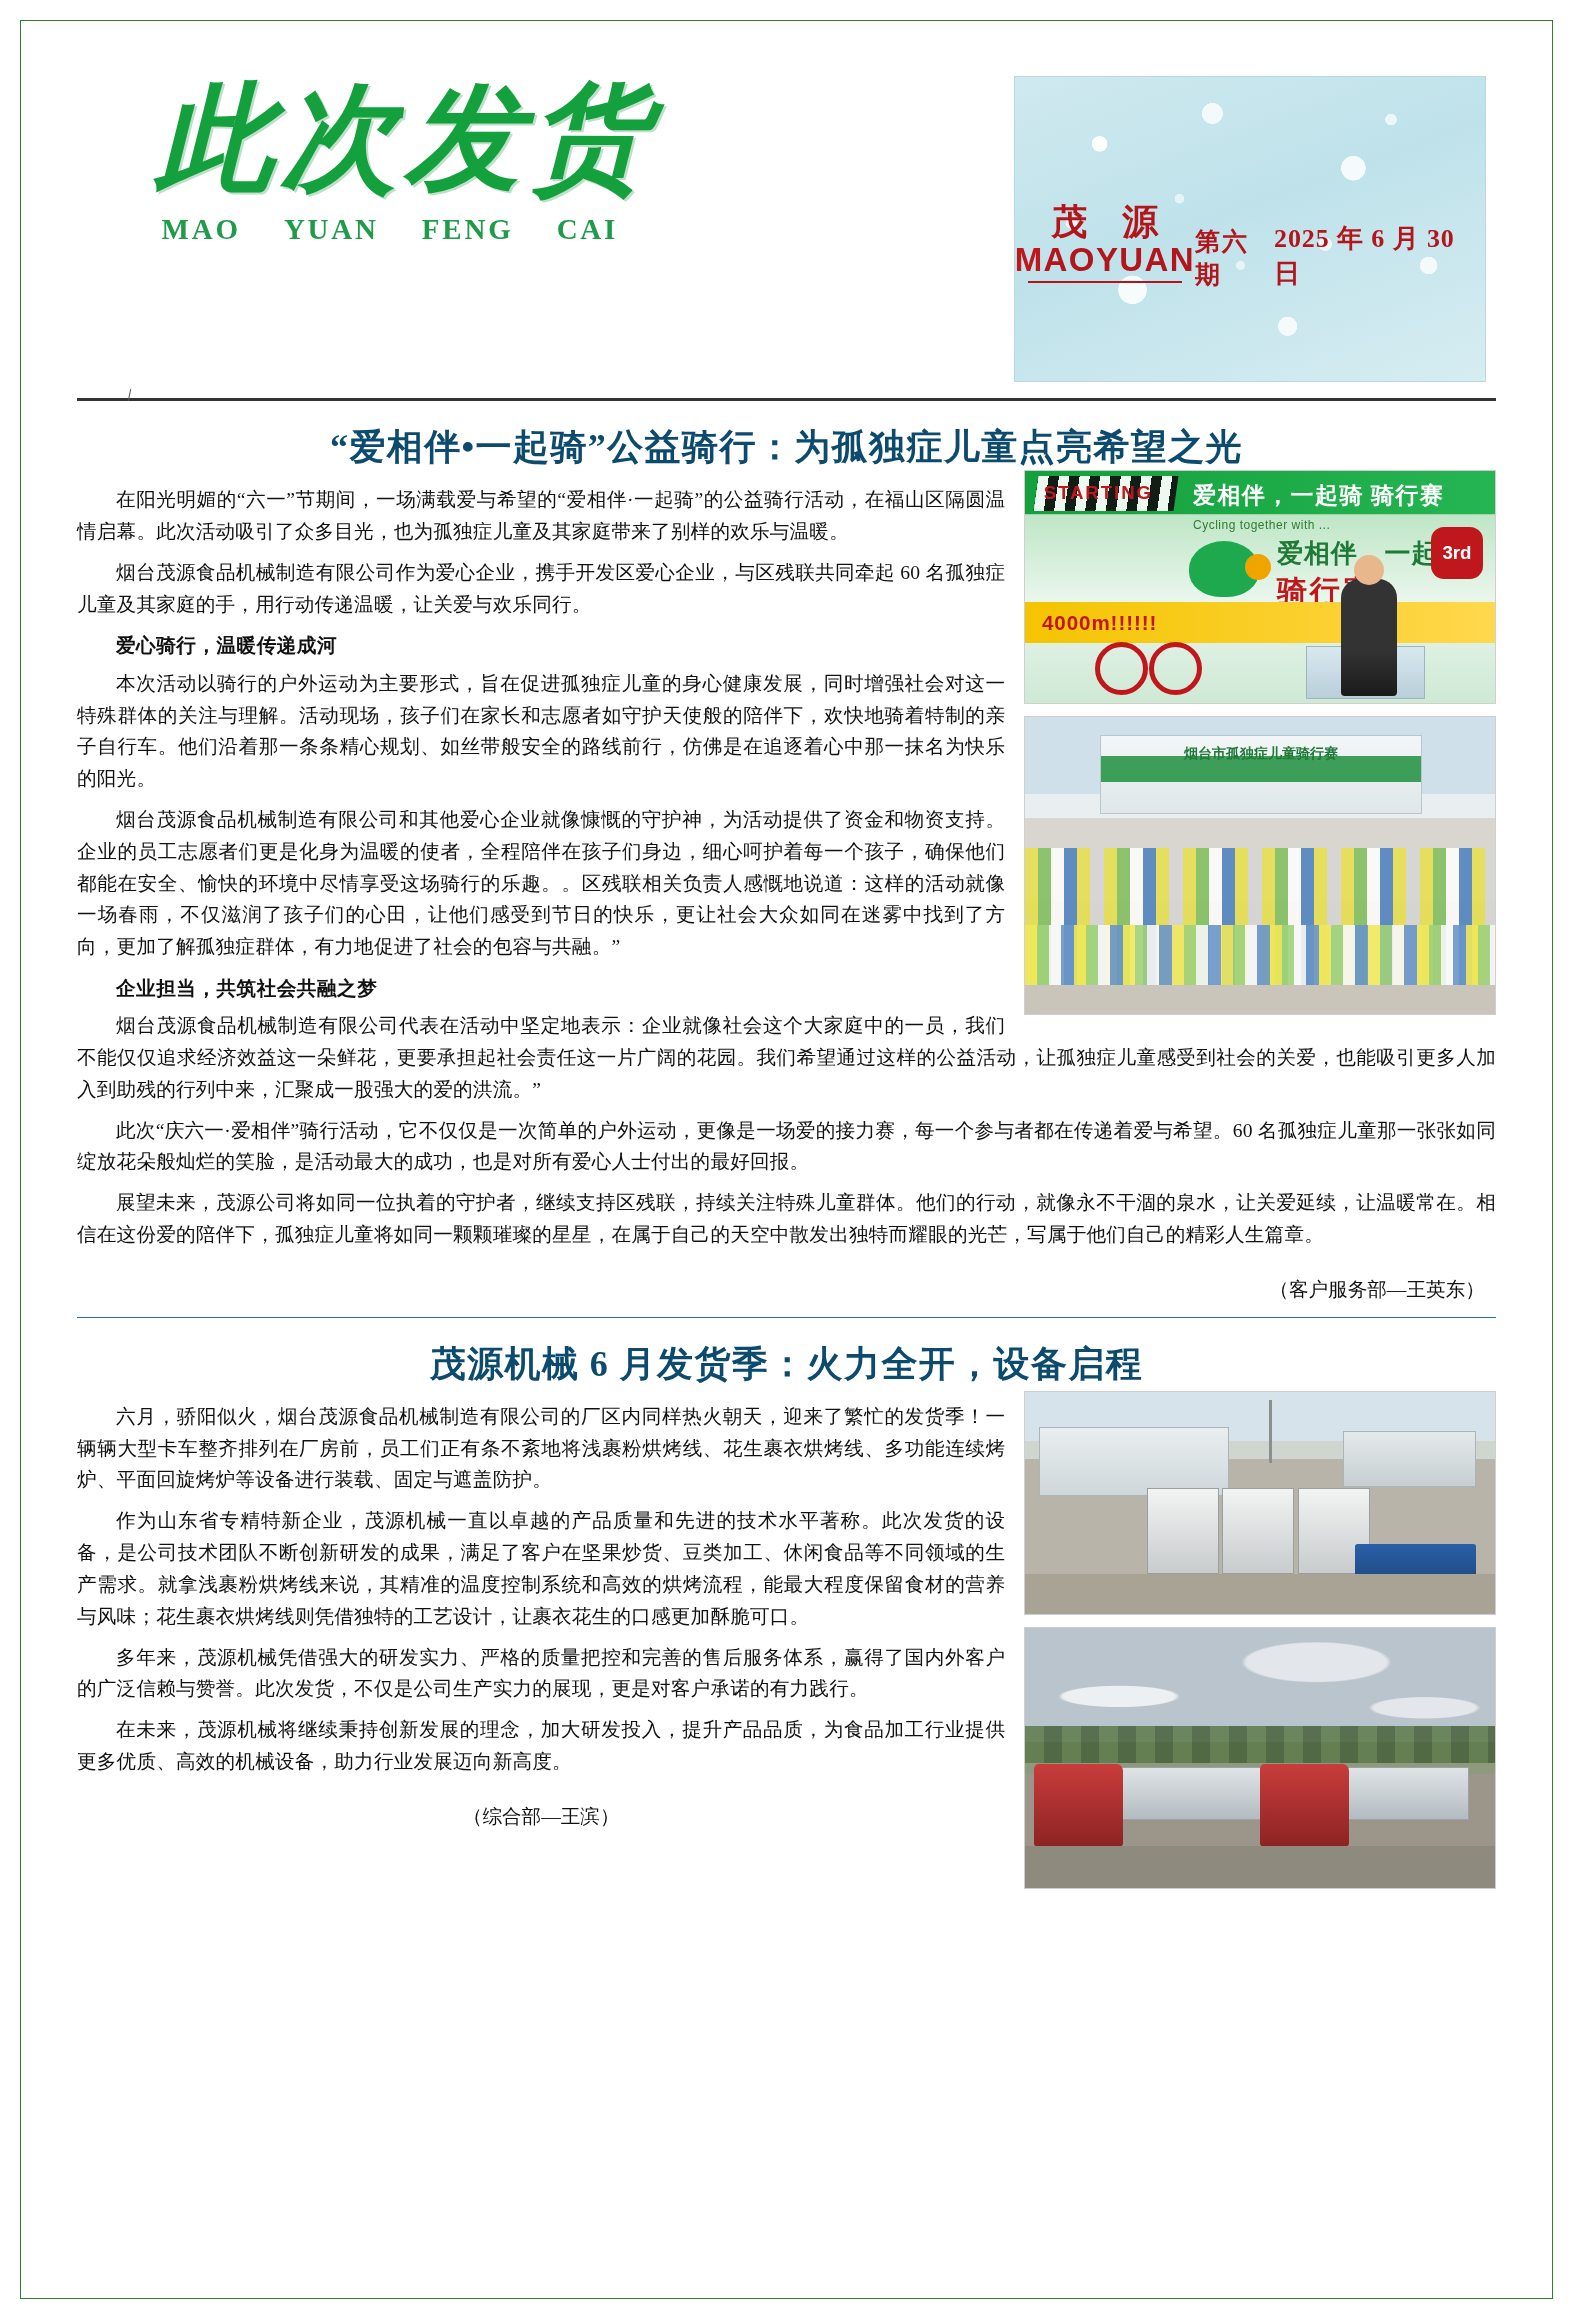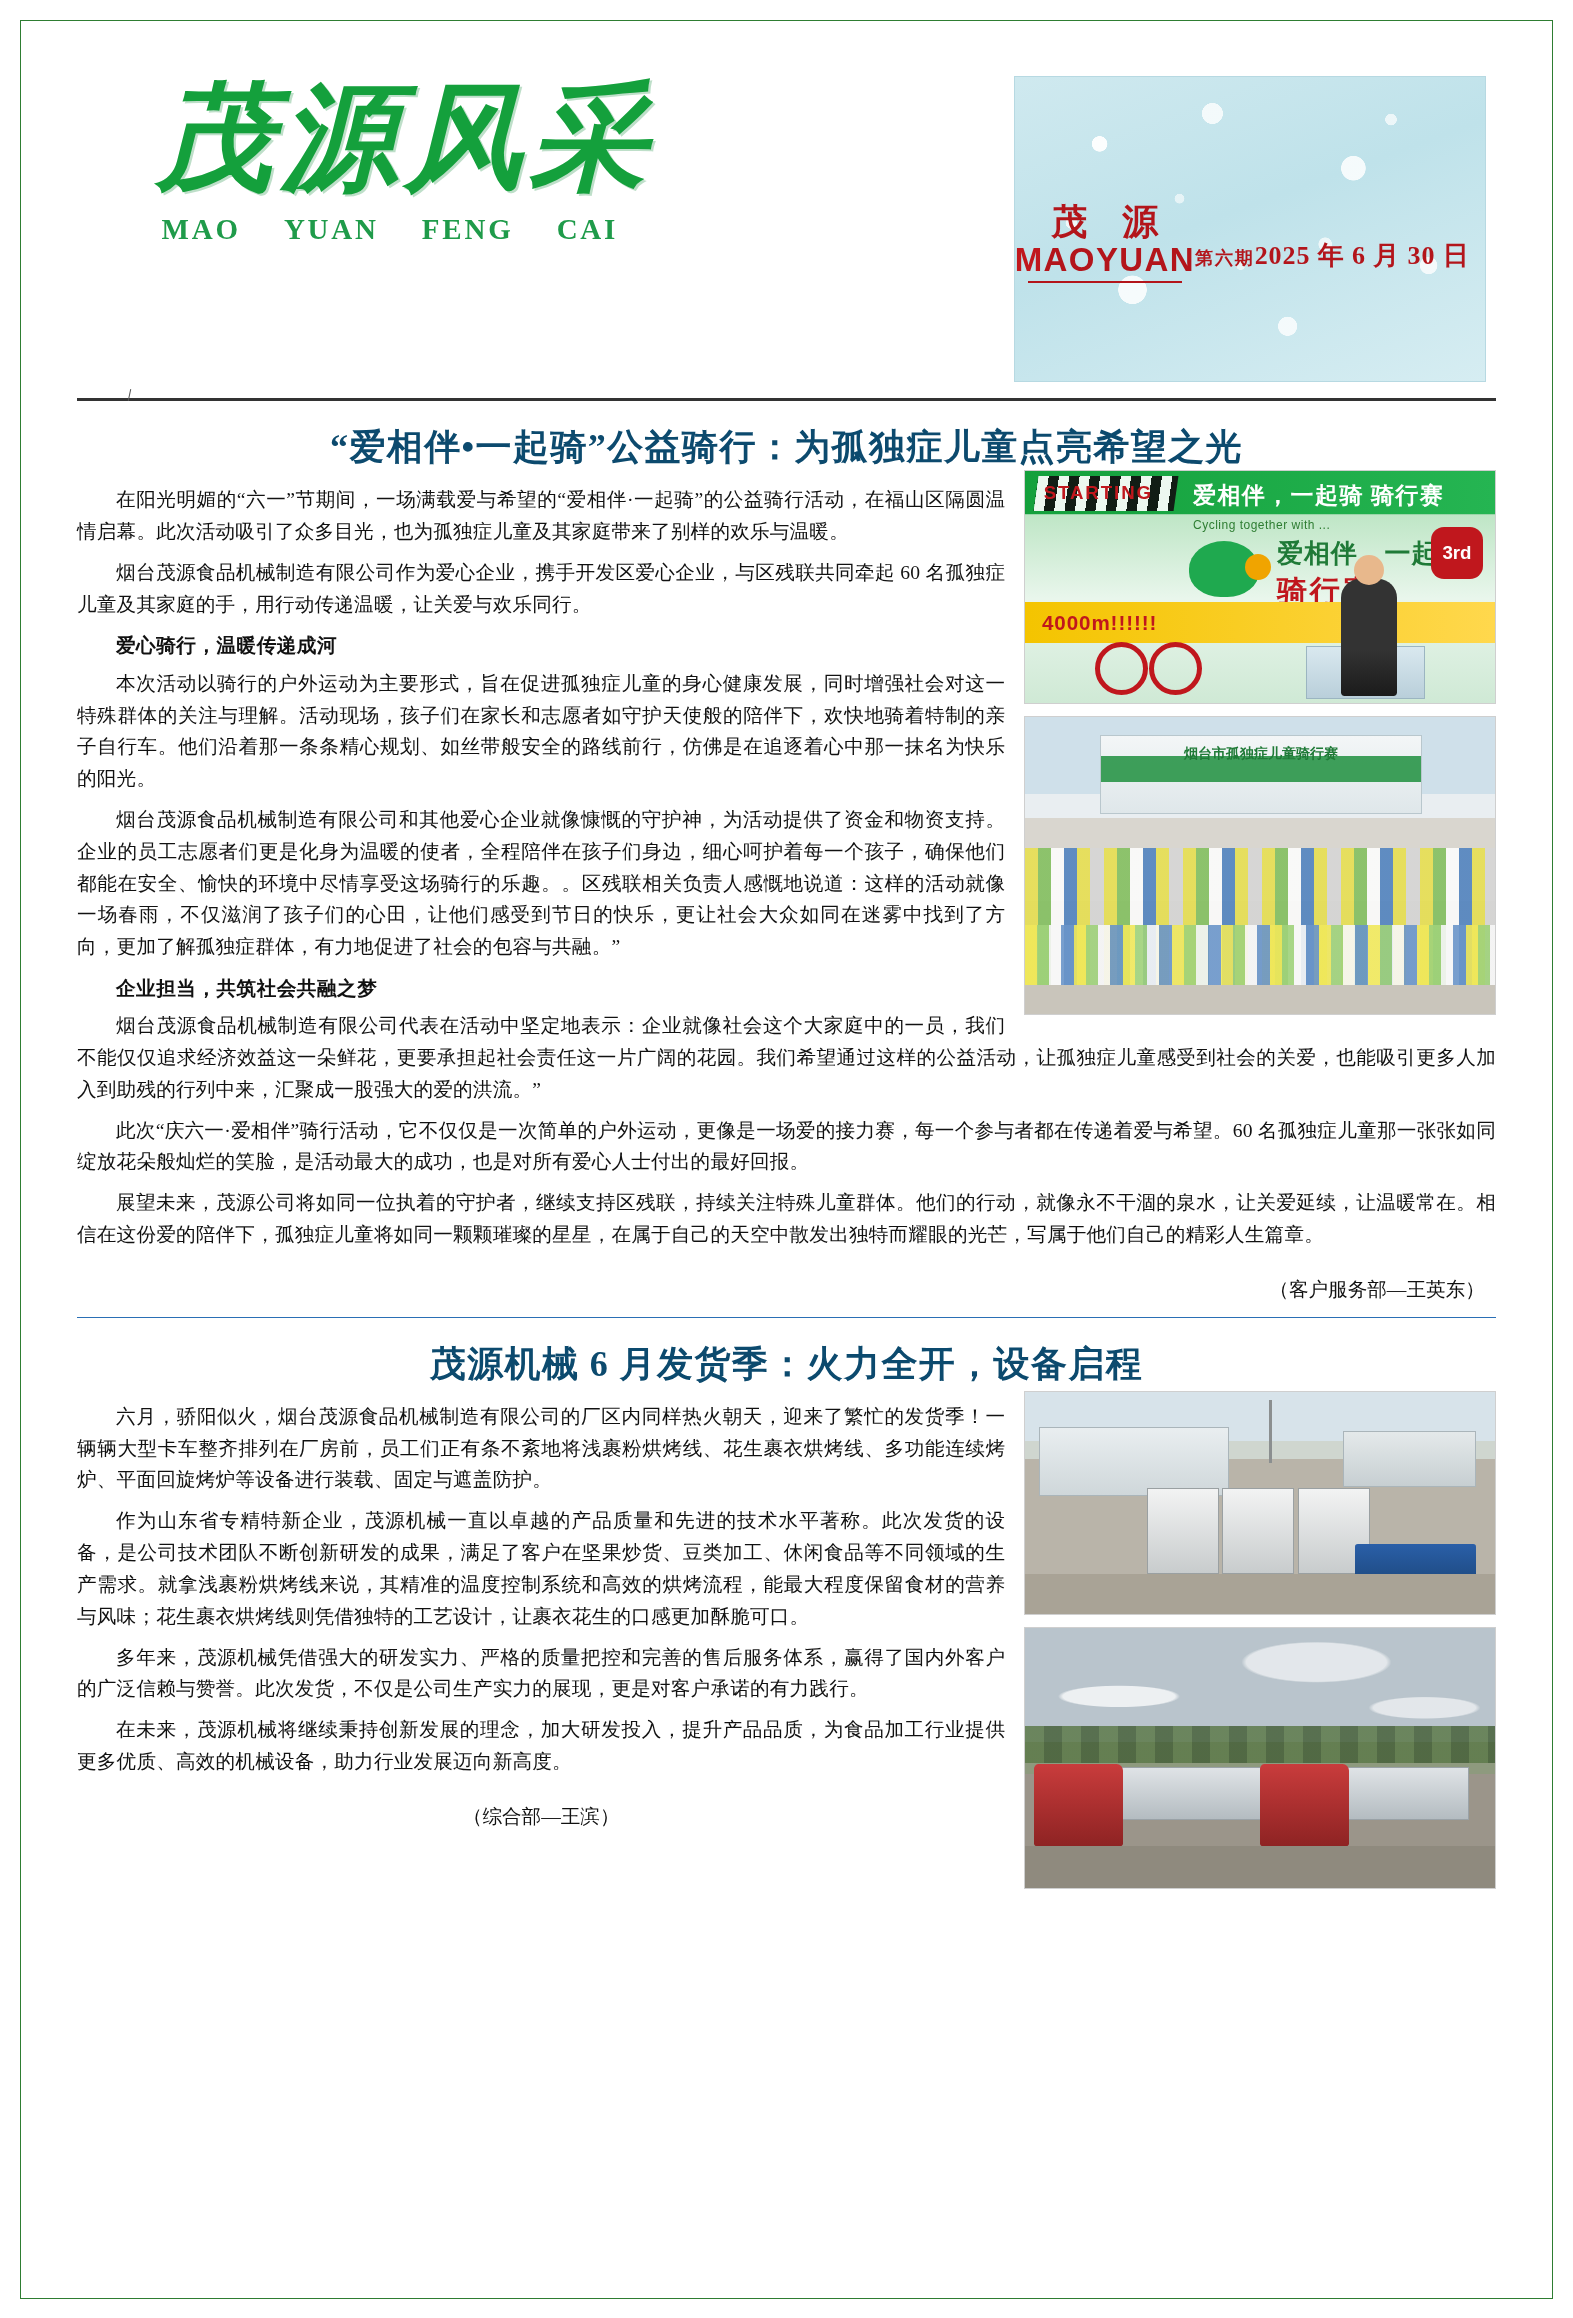--- a/index.html
+++ b/index.html
@@ -118,21 +118,21 @@
   }
   .brand-en .m-red { color: #c0171d; }
   .brand-rule {
     width: 154px;
     height: 2.3px;
     background: #b3151b;
     margin: 4.7px auto 0 auto;
   }
   .issue-no {
     margin-top: 28px;
-    font-size: 18px;
+    font-size: 25px;
     color: #b3151b;
     font-weight: 700;
     letter-spacing: 1.9px;
   }
   .issue-date {
     margin-top: 24px;
     font-size: 26px;
     color: #b3151b;
     font-weight: 700;
     letter-spacing: 0.9px;
@@ -415,21 +415,21 @@
 </style>
 </head>
 <body>
 
 <div class="page">
   <div class="page-border"></div>
   <div class="inner">
 
     <div class="masthead">
       <div class="masthead-left">
-        <div class="logo-cn">茂源风采</div>
+        <div class="logo-cn">此次发货</div>
         <div class="logo-en">
           <span>MAO</span>
           <span>YUAN</span>
           <span>FENG</span>
           <span>CAI</span>
         </div>
       </div>
 
       <div class="masthead-right">
         <div class="brand-block">

